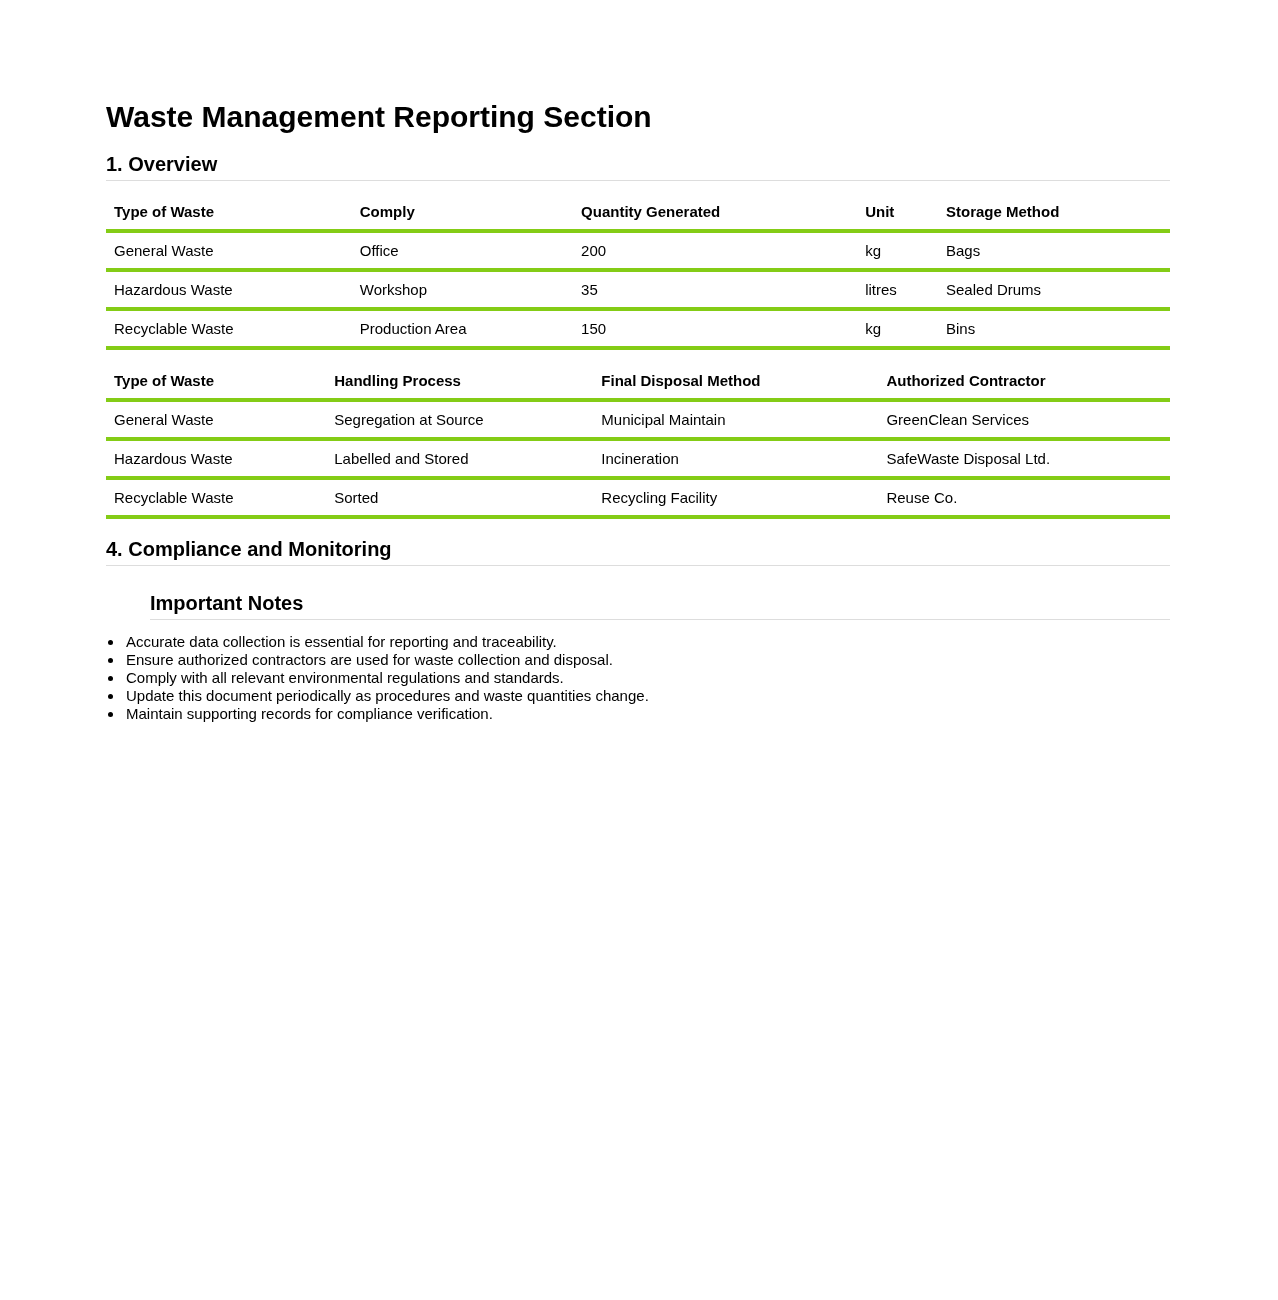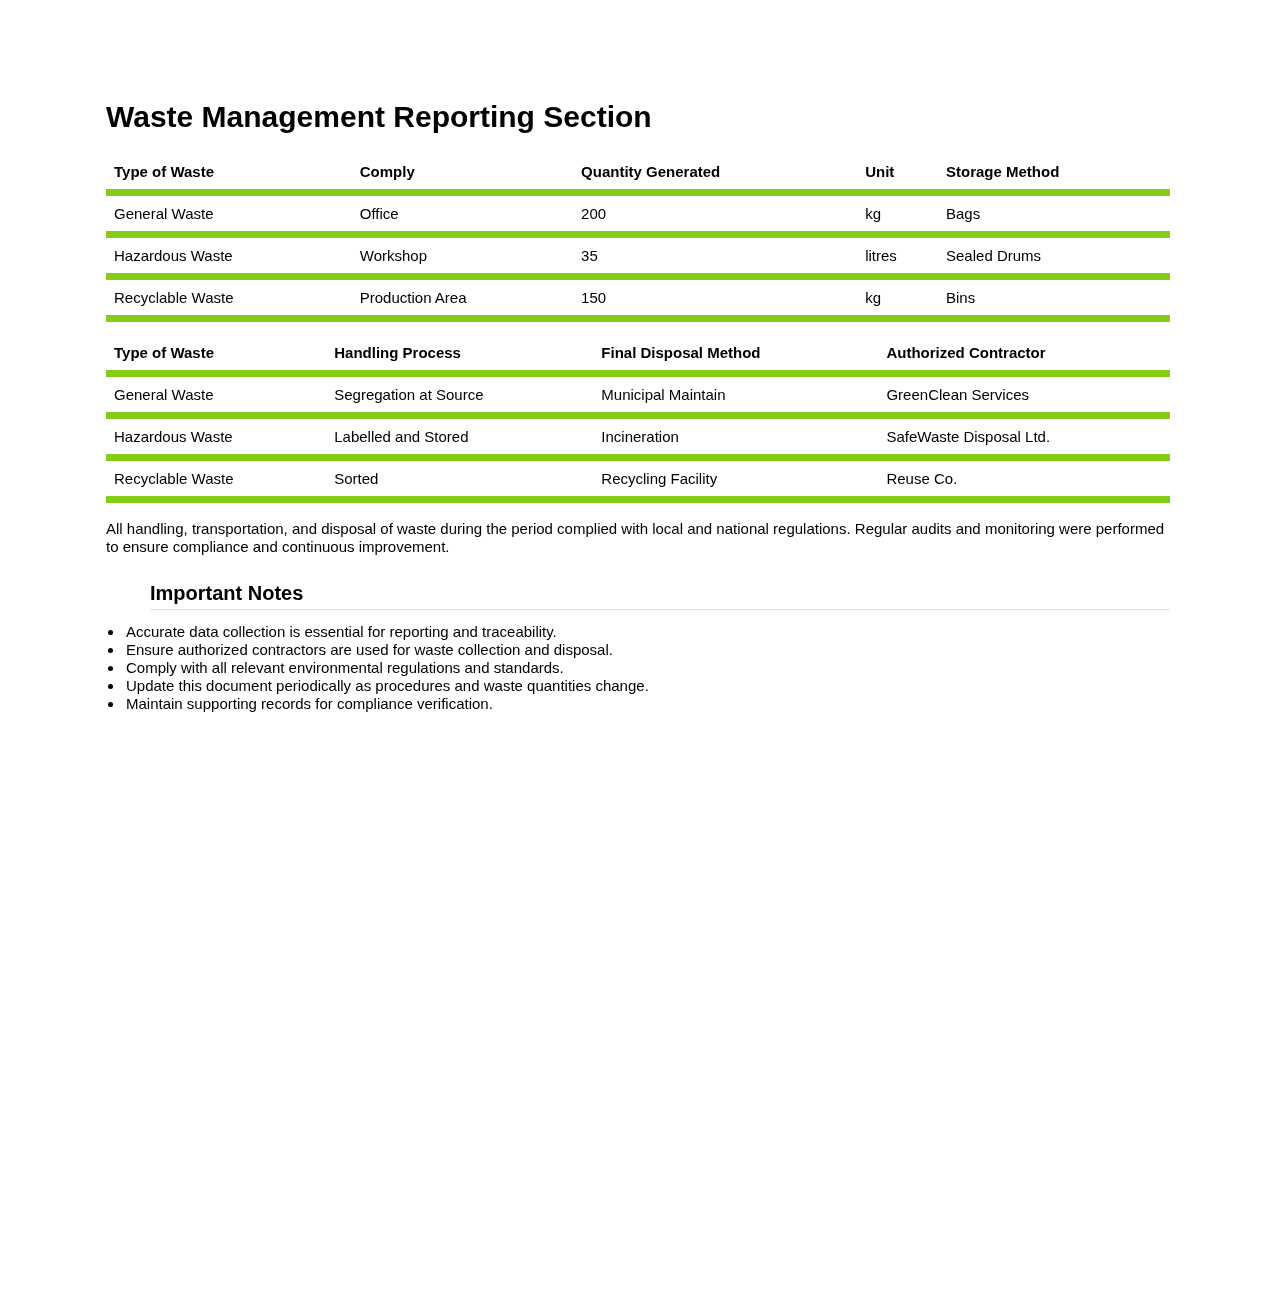--- a/index.html
+++ b/index.html
@@ -42,21 +42,21 @@
     border-collapse: collapse;
     margin-top: 13px;
     margin-bottom: 0;
   }
   table.data-table th,
   table.data-table td {
     text-align: left;
     vertical-align: middle;
     padding: 8px 8px;
     line-height: 19px;
-    border-bottom: 7px solid #84cc16;
+    border-bottom: 4px solid #84cc16;
     font-size: 15px;
   }
   table.data-table th { font-weight: bold; }
   
   col.g-c1 { width: 23.1%; }
   col.g-c2 { width: 20.8%; }
   col.g-c3 { width: 26.7%; }
   col.g-c4 { width: 7.6%; }
   col.g-c5 { width: 21.8%; }
   
@@ -74,20 +74,21 @@
     padding-left: 2px;
   }
 </style>
 </head>
 <body>
 
 <div class="doc">
 
   <h1 class="doc-title">Waste Management Reporting Section</h1>
 
+  <h2 class="section-heading first">1. Overview</h2>
 
   <table class="data-table">
     <colgroup>
       <col class="g-c1">
         <col class="g-c2">
         <col class="g-c3">
         <col class="g-c4">
         <col class="g-c5">
     </colgroup>
     <thead>
@@ -154,21 +155,21 @@
       </tr>
       <tr>
         <td>Recyclable Waste</td>
         <td>Sorted</td>
         <td>Recycling Facility</td>
         <td>Reuse Co.</td>
       </tr>
     </tbody>
   </table>
 
-  <p class="body-text">All handling, transportation, and disposal of waste during the period complied with local and national regulations. Regular audits and monitoring were performed to ensure compliance and continuous improvement.</p>
+  <h2 class="section-heading">4. Compliance and Monitoring</h2>
 
   <h2 class="section-heading notes-heading">Important Notes</h2>
   <ul class="notes-list">
     <li>Accurate data collection is essential for reporting and traceability.</li>
     <li>Ensure authorized contractors are used for waste collection and disposal.</li>
     <li>Comply with all relevant environmental regulations and standards.</li>
     <li>Update this document periodically as procedures and waste quantities change.</li>
     <li>Maintain supporting records for compliance verification.</li>
   </ul>
 

